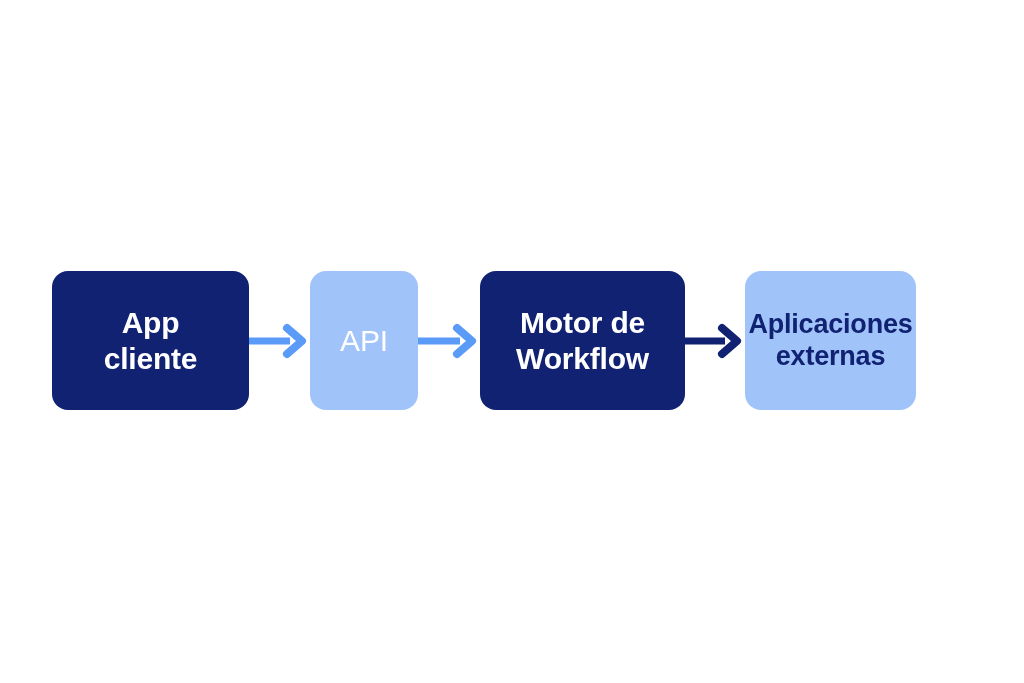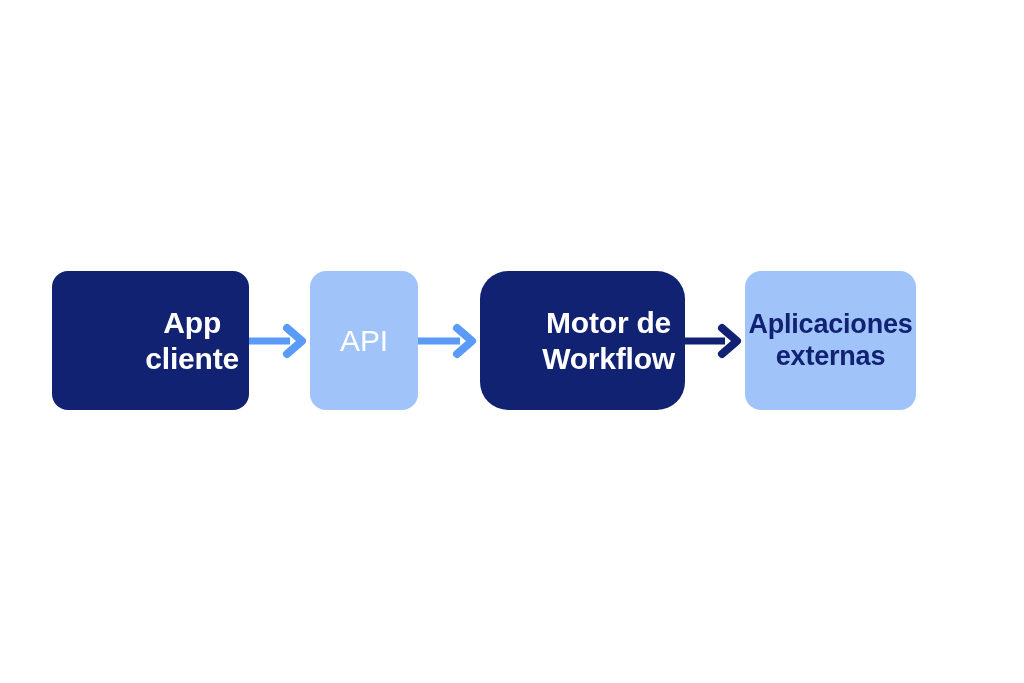--- a/index.html
+++ b/index.html
@@ -47,37 +47,36 @@
   }
   .node-label {
     display: block;
     white-space: pre-line;
   }
 
   .node--dark {
     background: #122272;
     color: #ffffff;
     font-weight: 700;
-    justify-content: flex-end;
   }
   .node--light {
     background: #a0c4fa;
   }
   .node--light.text-white {
     color: #ffffff;
     font-weight: 400;
   }
   .node--light.text-navy {
     color: #122272;
     font-weight: 600;
   }
 
   .node-1 { width: 197px; font-size: 30px; }
   .node-2 { width: 108px; font-size: 30px; }
-  .node-3 { width: 205px; font-size: 30px; border-radius: 28px; }
+  .node-3 { width: 205px; font-size: 30px; }
   .node-4 { width: 171px; font-size: 27px; }
 
   
   .connector {
     flex: 0 0 auto;
     display: flex;
     align-items: center;
     justify-content: center;
   }
   .conn-1 { width: 61px; }

